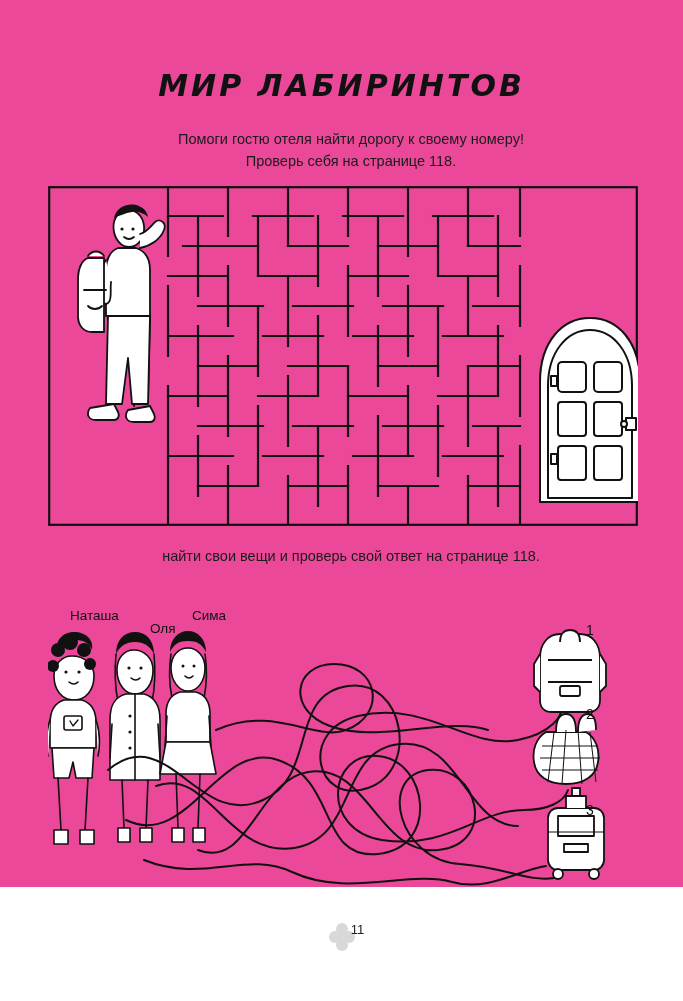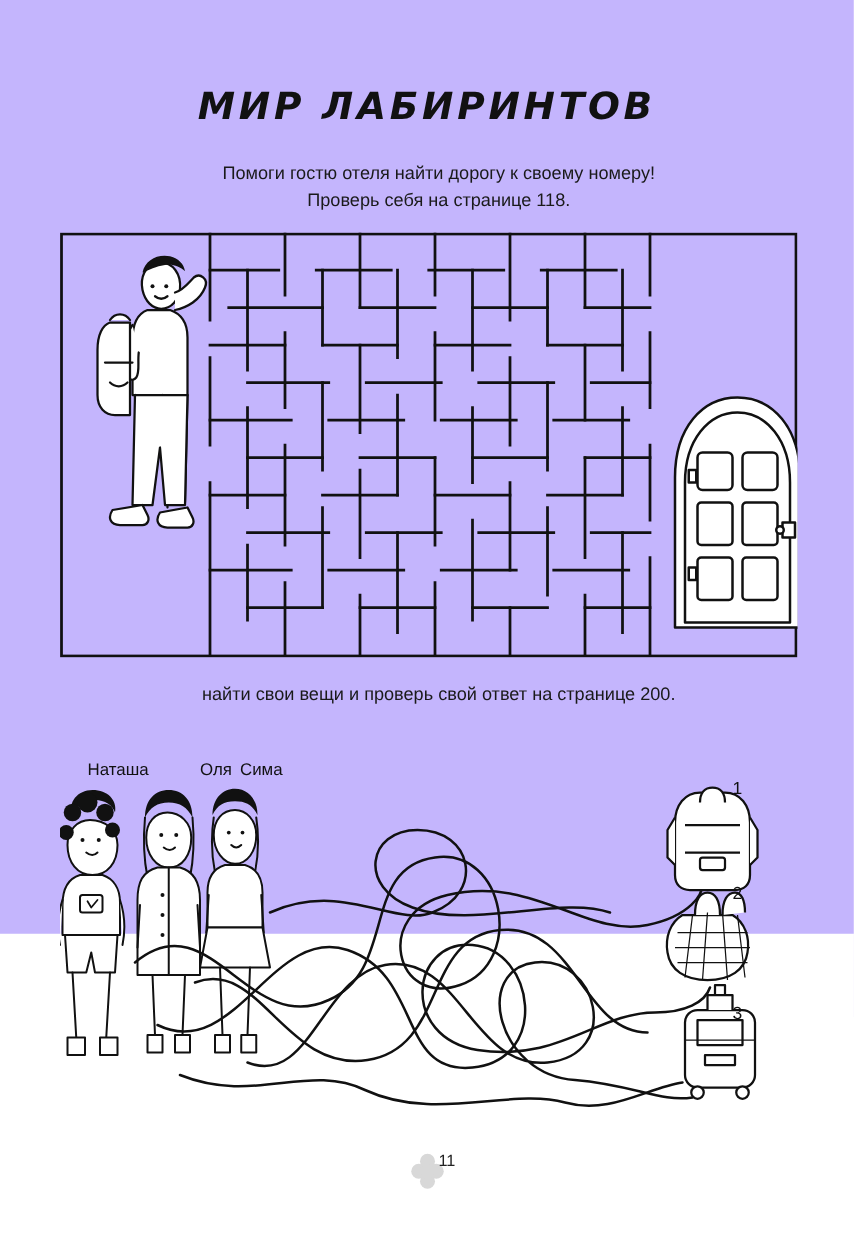--- a/index.html
+++ b/index.html
@@ -12,22 +12,22 @@
     height: 1001px;
     position: relative;
     font-family: "Liberation Sans", sans-serif;
     color: #1a1a1a;
     overflow: hidden;
   }
   .page {
     position: absolute;
     left: 0; top: 0;
     width: 683px;
-    height: 747px;
-    background: #c4b5fd;
+    height: 887px;
+    background: #ec4899;
   }
 
   
   .title {
     position: absolute;
     left: 0;
     top: 68px;
     width: 683px;
     text-align: center;
     font-family: "DejaVu Sans", sans-serif;
@@ -74,21 +74,21 @@
     width: 220px;
     height: 20px;
     text-decoration: underline;
   }
   .names span {
     position: absolute;
     font-size: 13.5px;
     color: #111;
   }
   .name-0 { left: 10px; }
-  .name-1 { left: 100px; }
+  .name-1 { left: 90px; margin-top: 13px; }
   .name-2 { left: 132px; }
 
   
   .tangle {
     position: absolute;
     left: 48px;
     top: 620px;
     width: 590px;
     height: 280px;
   }
@@ -216,21 +216,21 @@
 
         <path d="M578 232 l10 0 l0 12 l-10 0 z"></path>
         <circle cx="576" cy="238" r="3"></circle>
 
         <path d="M503 190 l6 0 l0 10 l-6 0 z M503 268 l6 0 l0 10 l-6 0 z"></path>
       </g>
     </svg>
   </div>
 
   <div class="instr instr-2">
-    <span class="line">найти свои вещи и проверь свой ответ на странице 200.</span>
+    <span class="line">найти свои вещи и проверь свой ответ на странице 118.</span>
   </div>
 
   <div class="names">
     <span class="name-0">Наташа</span>
     <span class="name-1">Оля</span>
     <span class="name-2">Сима</span>
   </div>
 
   <div class="tangle">
     <svg viewBox="0 0 590 280" width="590" height="280">

